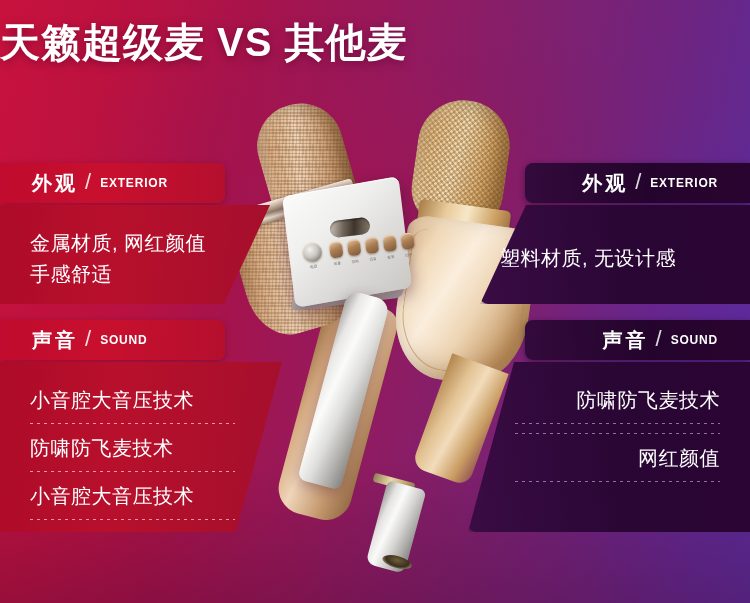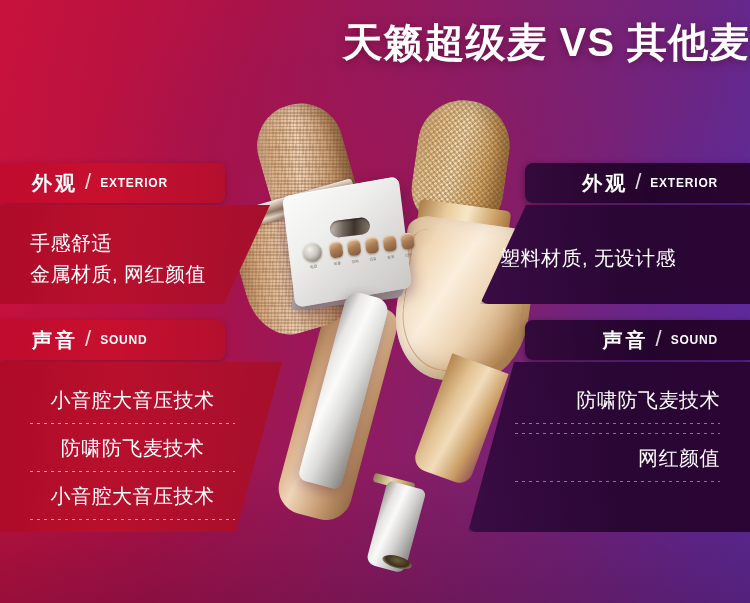--- a/index.html
+++ b/index.html
@@ -45,21 +45,21 @@
     background: linear-gradient(to bottom, rgba(60,4,40,0) 0%, rgba(70,6,46,0.30) 100%);
     pointer-events: none;
   }
 
   
   .title {
     position: absolute;
     top: 16px;
     left: 0;
     width: 750px;
-    text-align: right;
+    text-align: left;
     color: #ffffff;
     font-size: 40px;
     font-weight: bold;
     letter-spacing: 1px;
     line-height: 52px;
     text-shadow: 0 2px 8px rgba(80,0,40,0.55);
     z-index: 40;
     white-space: nowrap;
   }
 
@@ -298,21 +298,21 @@
   }
 
   .lines { position: absolute; box-sizing: border-box; }
   .line-item {
     color: #ffffff;
     font-size: 20px;
     line-height: 30px;
     letter-spacing: 0.5px;
     white-space: nowrap;
   }
-  .left-text .line-item { text-align: center; }
+  .left-text .line-item { text-align: left; }
   .right-text .line-item { text-align: right; }
 
   .dot-sep {
     height: 1px;
     background-image: repeating-linear-gradient(to right, rgba(255,210,215,0.70) 0 3px, rgba(255,255,255,0) 3px 7px);
   }
   .dot-sep.dark {
     background-image: repeating-linear-gradient(to right, rgba(215,205,235,0.55) 0 3px, rgba(255,255,255,0) 3px 7px);
   }
 
@@ -370,22 +370,22 @@
   <div class="panel">
 
     <div class="hdr hdr-left" style="left:0px; top:163px; width:225px;">
       <span class="cn">外观</span>
       <span class="slash">/</span>
       <span class="en">EXTERIOR</span>
     </div>
 
     <div class="body-box body-left" style="left:0px; top:205px; width:270px; height:99px;"></div>
     <div class="lines left-text" style="left:30px; top:228px; width:215px; z-index:31;">
+      <div class="para-line">金属材质, 网红颜值</div>
       <div class="para-line">手感舒适</div>
-      <div class="para-line">金属材质, 网红颜值</div>
     </div>
 
     <div class="hdr hdr-left" style="left:0px; top:320px; width:225px;">
       <span class="cn">声音</span>
       <span class="slash">/</span>
       <span class="en">SOUND</span>
     </div>
 
     <div class="body-box body-left" style="left:0px; top:362px; width:282px; height:170px;"></div>
     <div class="lines left-text" style="left:30px; top:385px; width:205px; z-index:31;">

